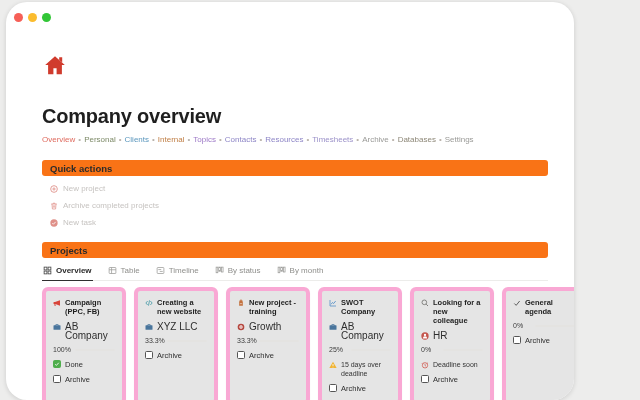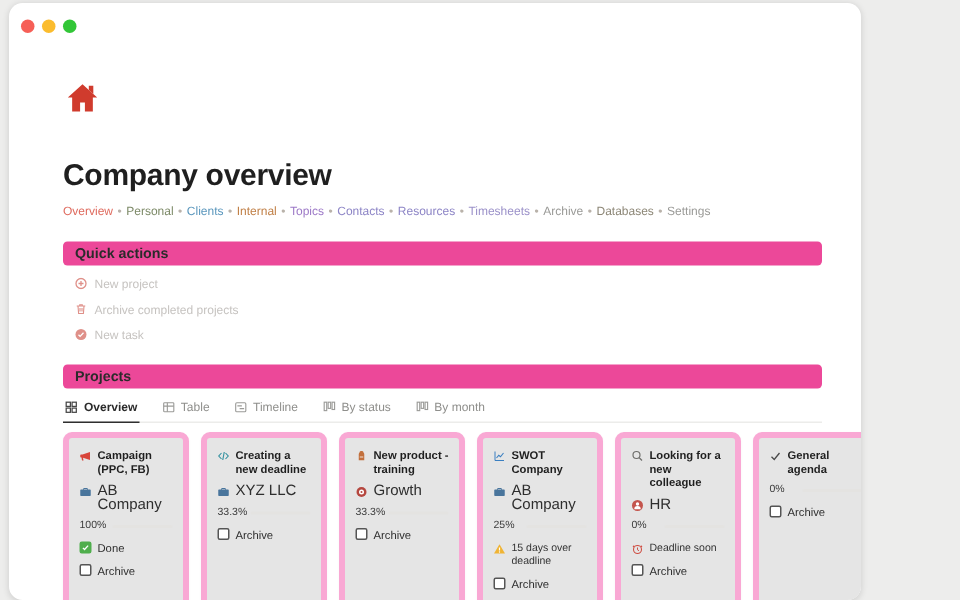--- a/index.html
+++ b/index.html
@@ -1,31 +1,31 @@
 <!DOCTYPE html>
 <html><head>
 <meta charset="utf-8">
 <style>
   * { margin:0; padding:0; box-sizing:border-box; }
   html,body { width:640px; height:400px; overflow:hidden; }
   body { background:#ededec; font-family:"Liberation Sans","DejaVu Sans",sans-serif; }
   .window{ position:absolute; left:6px; top:2px; width:568px; height:398px;
-    background:#ffffff; border-radius:9px; box-shadow:0 1px 5px rgba(0,0,0,.14); overflow:hidden; }
+    background:#ffffff; border-radius:21px; box-shadow:0 1px 5px rgba(0,0,0,.14); overflow:hidden; }
   .traffic{ position:absolute; top:11px; left:8px; display:flex; gap:5px; }
   .dot{ width:9px; height:9px; border-radius:50%; }
   .dot.red{ background:#f65f57; } .dot.yellow{ background:#fbbc2e; } .dot.green{ background:#32c637; }
   .content{ padding:0 26px 0 36px; }
   .page-icon{ margin-top:52px; width:26px; height:24px; }
   .page-title{ margin-top:23px; font-size:20px; font-weight:700; color:#1f1f1f; letter-spacing:-0.2px; }
   .nav{ margin-top:7px; font-size:8px; line-height:10px; color:#b9b2aa; }
   .nav a{ text-decoration:none; cursor:pointer; }
   .nav .sep{ margin:0 3px; color:#b9b2aa; }
-  .section-bar{ margin-top:15px; height:16px; background:#ec4899; border-radius:3px;
+  .section-bar{ margin-top:15px; height:16px; background:#f97316; border-radius:3px;
     display:flex; align-items:center; padding-left:8px; font-size:9.5px; font-weight:700; color:#2b2b2b; }
-  .qa-item{ margin-top:8px; display:flex; gap:5px; font-size:8px; color:#c6c3c0; cursor:pointer; padding-left:8px;}
+  .qa-item{ margin-top:8px; display:flex; align-items:center; gap:5px; font-size:8px; color:#c6c3c0; cursor:pointer; padding-left:8px;}
   .qa-item svg{ flex:0 0 auto; }
   .tabs{ margin-top:5px; display:flex; gap:14px; border-bottom:1px solid #ececea; padding-bottom:0; }
   .tab{ display:flex; align-items:center; gap:4px; font-size:8px; color:#8f8f8c; padding:3px 1px 5px; cursor:pointer; }
   .tab.active{ color:#2b2b2b; font-weight:700; border-bottom:1.5px solid #2f2f2f; margin-bottom:-1px; }
   .cards{ margin-top:6px; display:flex; gap:8px; align-items:stretch; }
   .card{ flex:1 1 0; background:#e5e5e5; border:4px solid #f9a8d4; border-radius:6px;
     box-shadow:0 1px 2px rgba(0,0,0,.04); padding:7px 7px 8px; cursor:pointer; }
   .crow{ display:flex; align-items:flex-start; gap:4px; margin-bottom:6px; }
   .crow:last-child{ margin-bottom:0; }
   .crow svg{ flex:0 0 auto; margin-top:0.5px; }
@@ -175,21 +175,21 @@
           <span class="checkbox"></span>
           <span class="clabel">Archive</span>
         </div>
       </div>
 
       <div class="card">
         <div class="crow">
           <svg width="8" height="8" viewBox="0 0 24 24">
             <path d="M8 6 2.5 12 8 18M16 6l5.5 6L16 18M13.5 4l-3 16" stroke="#2e8f9e" stroke-width="2.2" fill="none"></path>
           </svg>
-          <span class="ctitle">Creating a new deadline</span>
+          <span class="ctitle">Creating a new website</span>
         </div>
         <div class="crow">
           <svg width="8" height="8" viewBox="0 0 24 24">
             <path fill="#49759c" d="M9 4h6a1.5 1.5 0 0 1 1.5 1.5V7H21a1.5 1.5 0 0 1 1.5 1.5v10A1.5 1.5 0 0 1 21 20H3a1.5 1.5 0 0 1-1.5-1.5v-10A1.5 1.5 0 0 1 3 7h4.5V5.5A1.5 1.5 0 0 1 9 4zm0 3h6V6H9z"></path>
           </svg>
           <span class="csub">XYZ LLC</span>
         </div>
         <div class="crow">
           <span class="cpct">33.3%</span>
           <span class="pbar"><span class="pfill" style="width: 33.3%;"></span></span>
@@ -200,21 +200,21 @@
         </div>
       </div>
 
       <div class="card">
         <div class="crow">
           <svg width="8" height="8" viewBox="0 0 24 24">
             <path fill="#c2703d" d="M6.5 9a5.5 5.5 0 0 1 11 0v11.5h-11z"></path>
             <path d="M9.5 5.5V3h5v2.5" stroke="#c2703d" stroke-width="2" fill="none"></path>
             <path d="M8.5 14h7" stroke="#fff" stroke-width="1.6"></path>
           </svg>
-          <span class="ctitle">New product - training</span>
+          <span class="ctitle">New project - training</span>
         </div>
         <div class="crow">
           <svg width="8" height="8" viewBox="0 0 24 24">
             <circle cx="12" cy="12" r="10" fill="#b5473f"></circle>
               <circle cx="12" cy="12" r="5" fill="#fff"></circle>
               <circle cx="12" cy="12" r="2" fill="#b5473f"></circle>
           </svg>
           <span class="csub">Growth</span>
         </div>
         <div class="crow">

